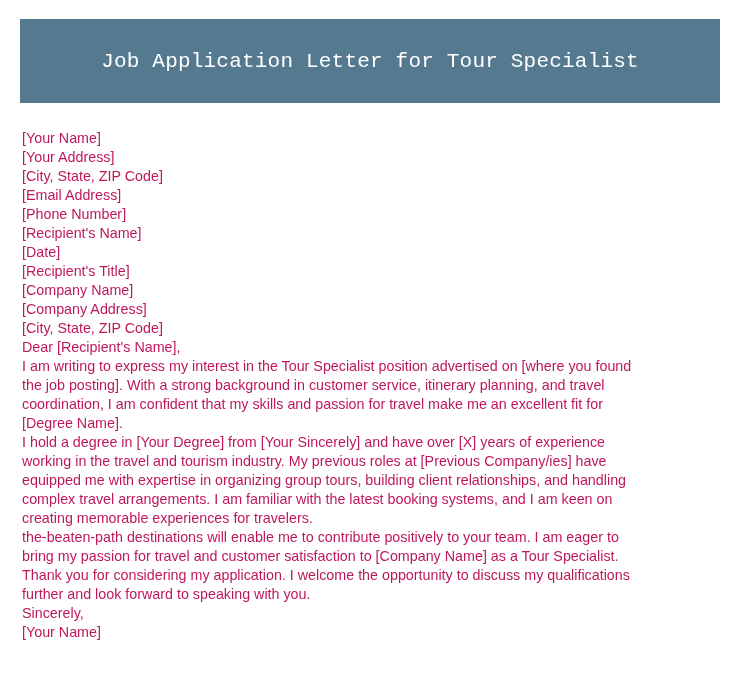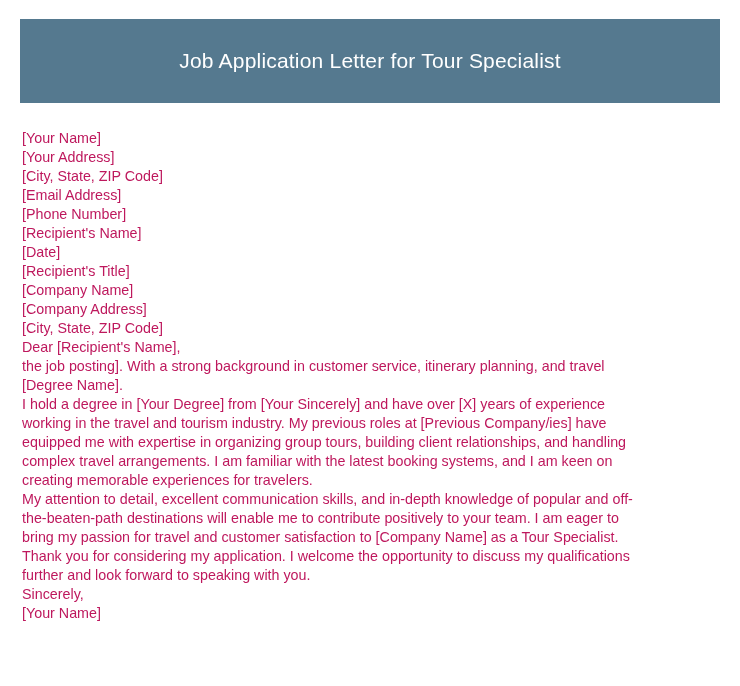--- a/index.html
+++ b/index.html
@@ -22,21 +22,21 @@
     display: flex;
     align-items: center;
     justify-content: center;
   }
   .banner h1 {
     margin: 16px;
     color: #ffffff;
     font-size: 21px;
     font-weight: 500;
     letter-spacing: 0.2px;
-    font-family: Liberation Sans, sans-serif;
+    font-family: Liberation Mono, monospace;
   }
   .letter {
     margin: 26px 18px 0 22px;
     color: #be185d;
     font-size: 14.3px;
     line-height: 19px;
   }
   .letter-line {
     white-space: nowrap;
   }
@@ -56,28 +56,29 @@
       <div class="letter-line">[City, State, ZIP Code]</div>
       <div class="letter-line">[Email Address]</div>
       <div class="letter-line">[Phone Number]</div>
       <div class="letter-line">[Recipient's Name]</div>
       <div class="letter-line">[Date]</div>
       <div class="letter-line">[Recipient's Title]</div>
       <div class="letter-line">[Company Name]</div>
       <div class="letter-line">[Company Address]</div>
       <div class="letter-line">[City, State, ZIP Code]</div>
       <div class="letter-line">Dear [Recipient's Name],</div>
+      <div class="letter-line">I am writing to express my interest in the Tour Specialist position advertised on [where you found</div>
       <div class="letter-line">the job posting]. With a strong background in customer service, itinerary planning, and travel</div>
+      <div class="letter-line">coordination, I am confident that my skills and passion for travel make me an excellent fit for</div>
       <div class="letter-line">[Degree Name].</div>
       <div class="letter-line">I hold a degree in [Your Degree] from [Your Sincerely] and have over [X] years of experience</div>
       <div class="letter-line">working in the travel and tourism industry. My previous roles at [Previous Company/ies] have</div>
       <div class="letter-line">equipped me with expertise in organizing group tours, building client relationships, and handling</div>
       <div class="letter-line">complex travel arrangements. I am familiar with the latest booking systems, and I am keen on</div>
       <div class="letter-line">creating memorable experiences for travelers.</div>
-      <div class="letter-line">My attention to detail, excellent communication skills, and in-depth knowledge of popular and off-</div>
       <div class="letter-line">the-beaten-path destinations will enable me to contribute positively to your team. I am eager to</div>
       <div class="letter-line">bring my passion for travel and customer satisfaction to [Company Name] as a Tour Specialist.</div>
       <div class="letter-line">Thank you for considering my application. I welcome the opportunity to discuss my qualifications</div>
       <div class="letter-line">further and look forward to speaking with you.</div>
       <div class="letter-line">Sincerely,</div>
       <div class="letter-line">[Your Name]</div>
     </div>
 
 </div>
 

